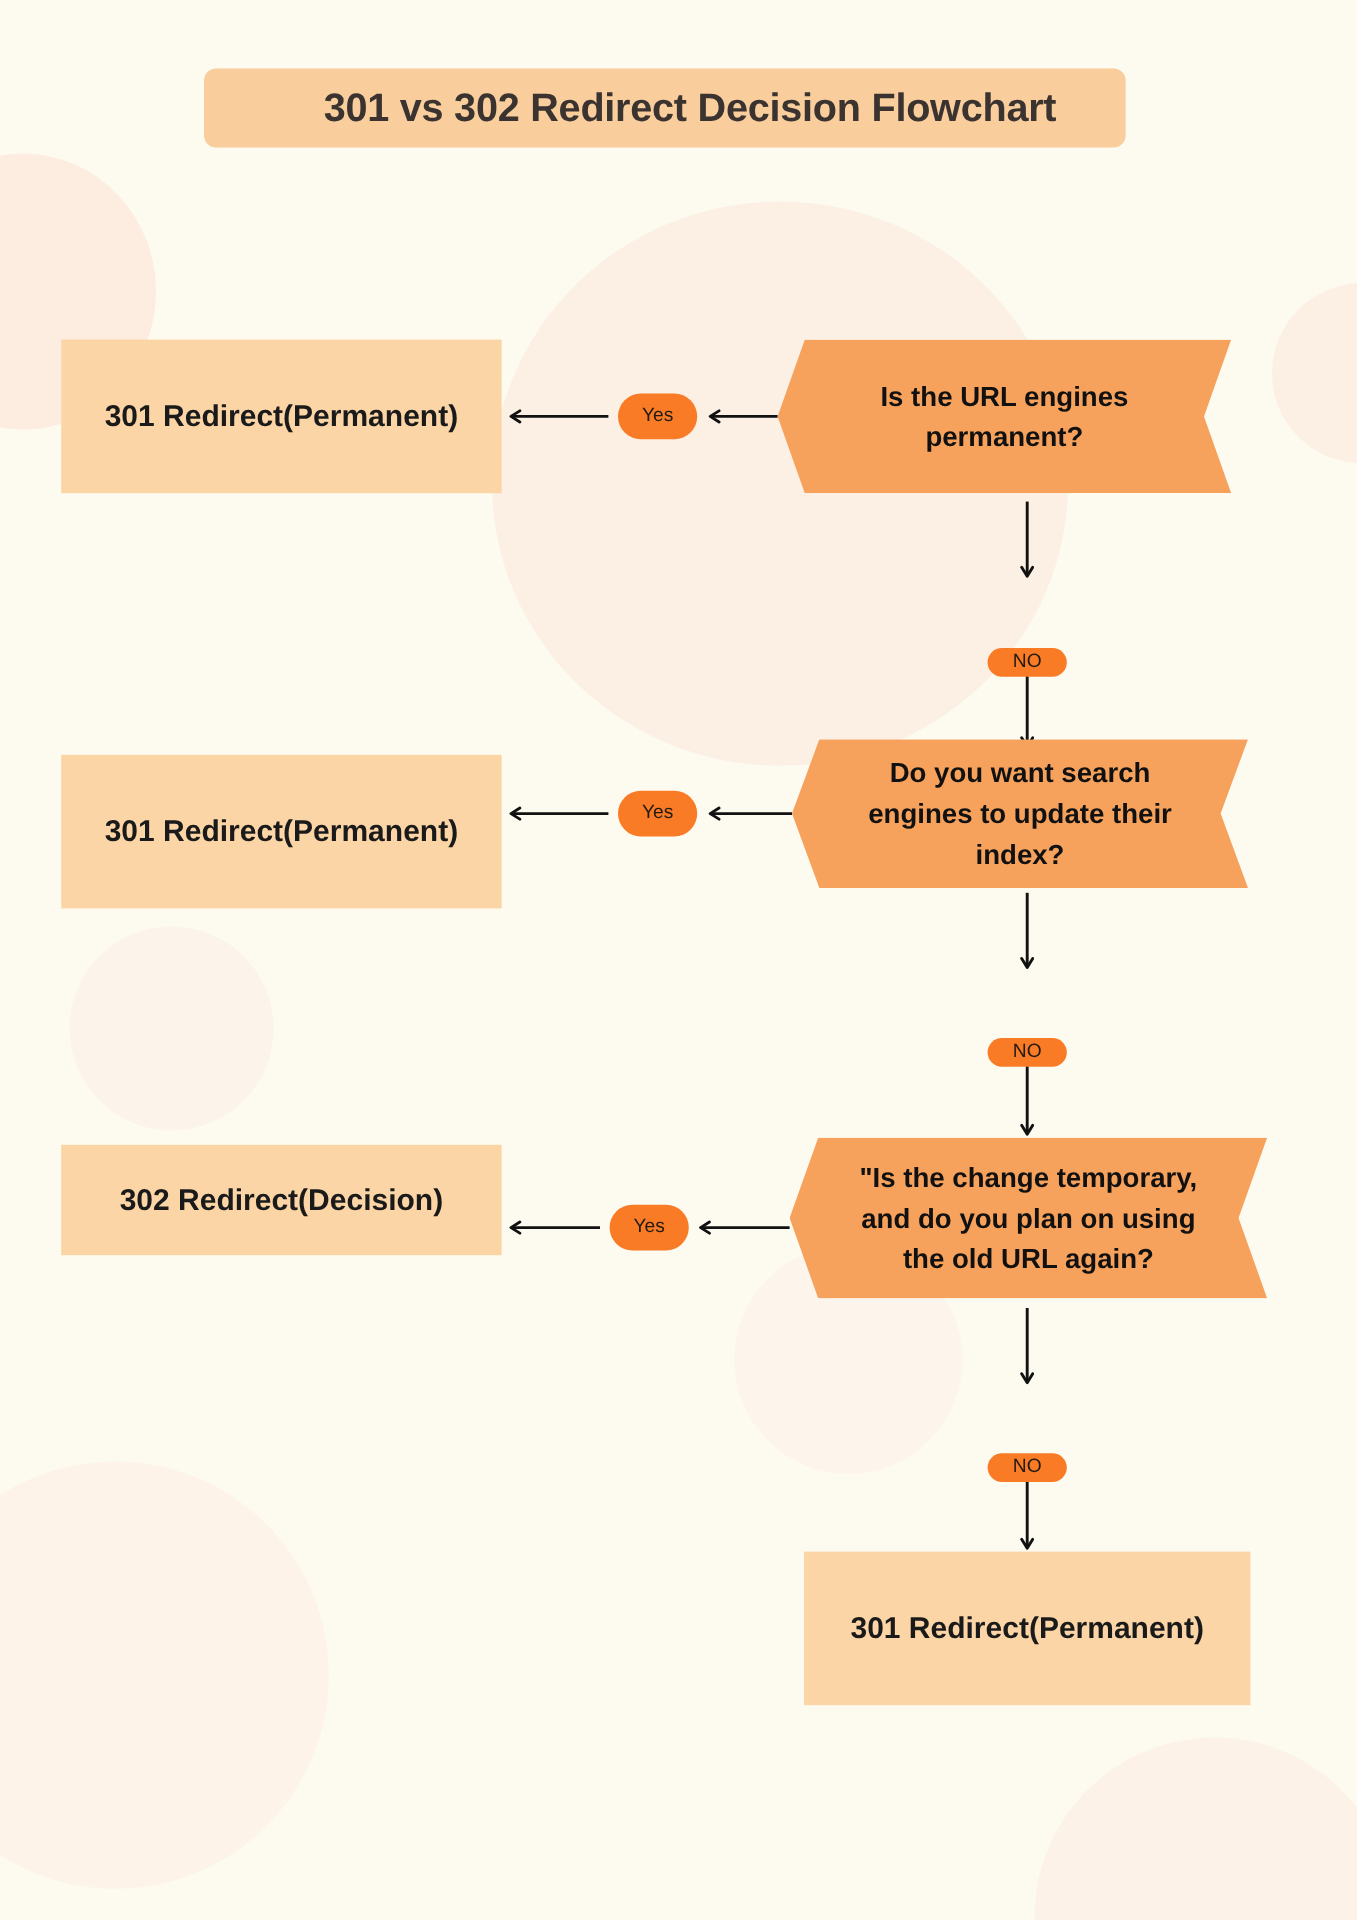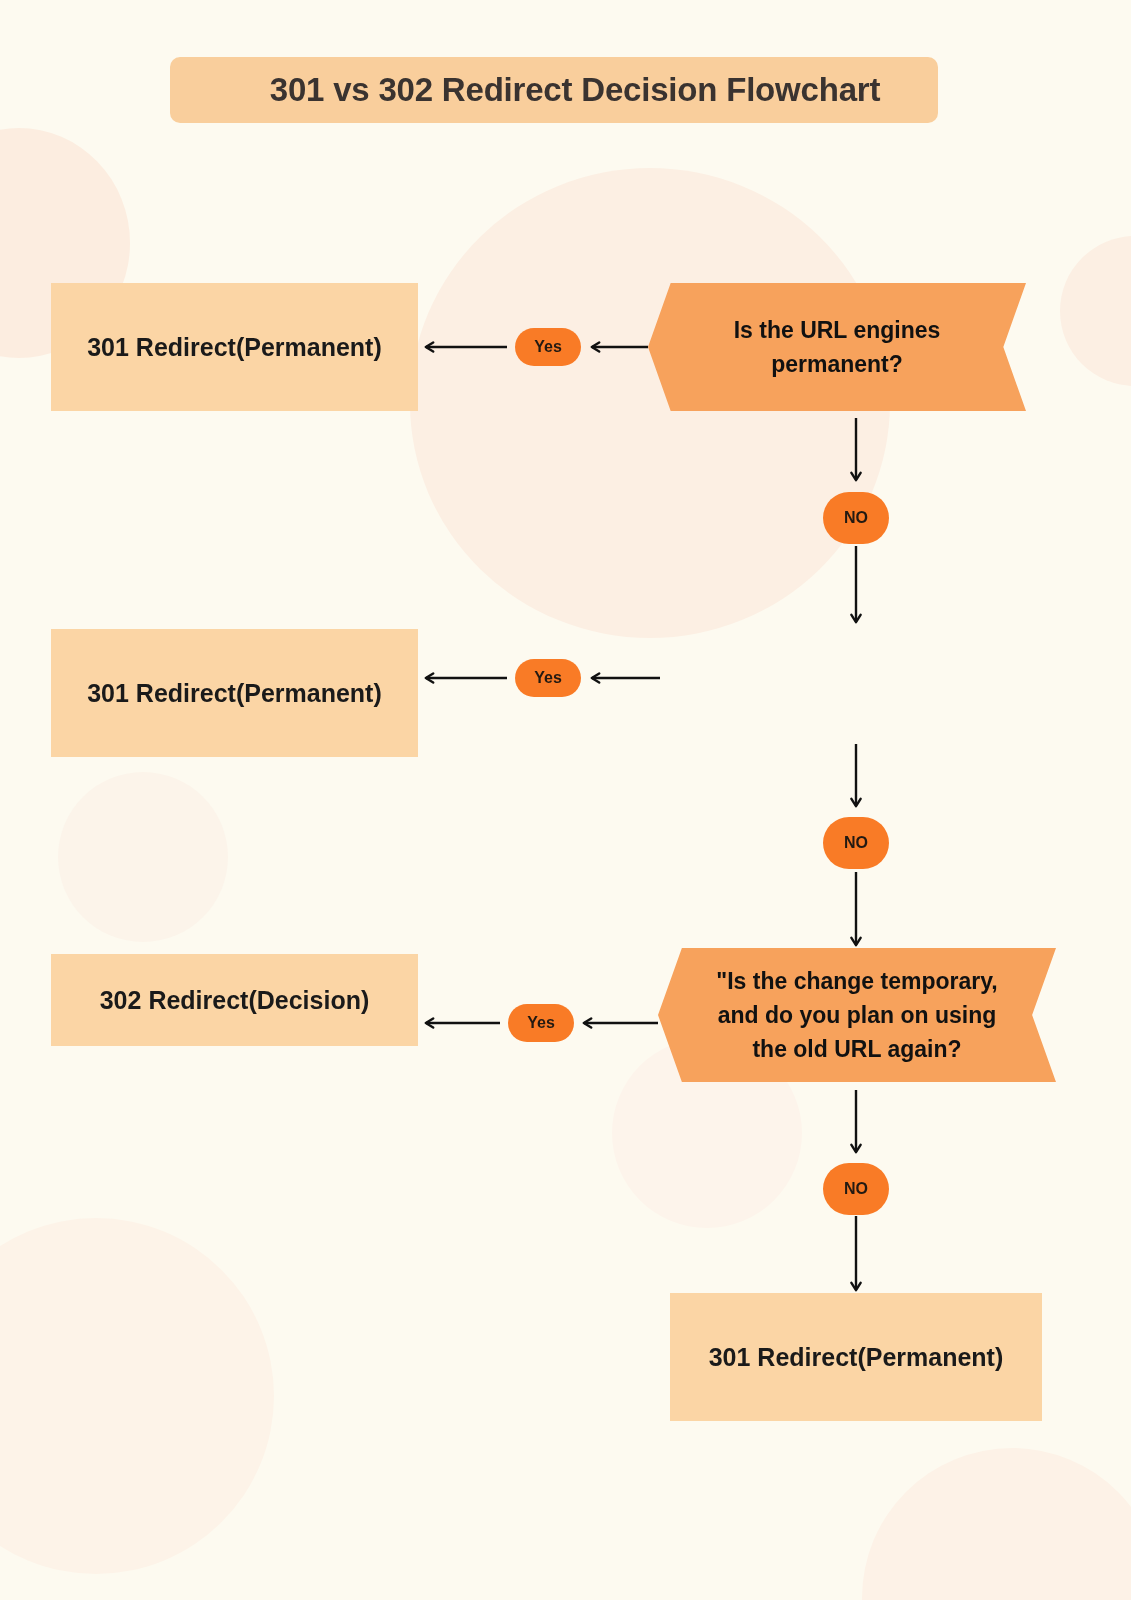--- a/index.html
+++ b/index.html
@@ -101,32 +101,33 @@
 
   
   .pill {
     position: absolute;
     background: #F97B26;
     border-radius: 999px;
     display: flex;
     align-items: center;
     justify-content: center;
     color: #231A12;
-    font-weight: 700;
+    font-weight: 400;
     text-align: right;
   }
   .pill-yes {
     width: 66px;
     height: 38px;
     font-size: 16px;
   }
   .pill-no {
     width: 66px;
-    height: 52px;
+    height: 24px;
     font-size: 16px;
+    margin-top: 48px;
   }
 
   
   .connectors {
     position: absolute;
     inset: 0;
     z-index: 1;
     pointer-events: none;
   }
 </style>
@@ -198,20 +199,24 @@
 
   <div class="result-box" style="left:51px; top:629px; width:367px; height:128px;">
     <span class="result-line">301 Redirect</span>
     <span class="result-line">(Permanent)</span>
   </div>
 
   <div class="pill pill-yes" style="left:515px; top:659px;">
     <span>Yes</span>
   </div>
 
+  <div class="decision" style="left:660px; top:616px; width:380px; height:124px;
+              clip-path: polygon(6% 0%, 100% 0%, 94% 50%, 100% 100%, 6% 100%, 0% 50%);">
+    <span class="decision-text">Do you want search engines to update their index?</span>
+  </div>
 
   <div class="pill pill-no" style="left:823px; top:817px;">
     <span>NO</span>
   </div>
 
   <div class="result-box" style="left:51px; top:954px; width:367px; height:92px;">
     <span class="result-line">302 Redirect</span>
     <span class="result-line">(Decision)</span>
   </div>
 

